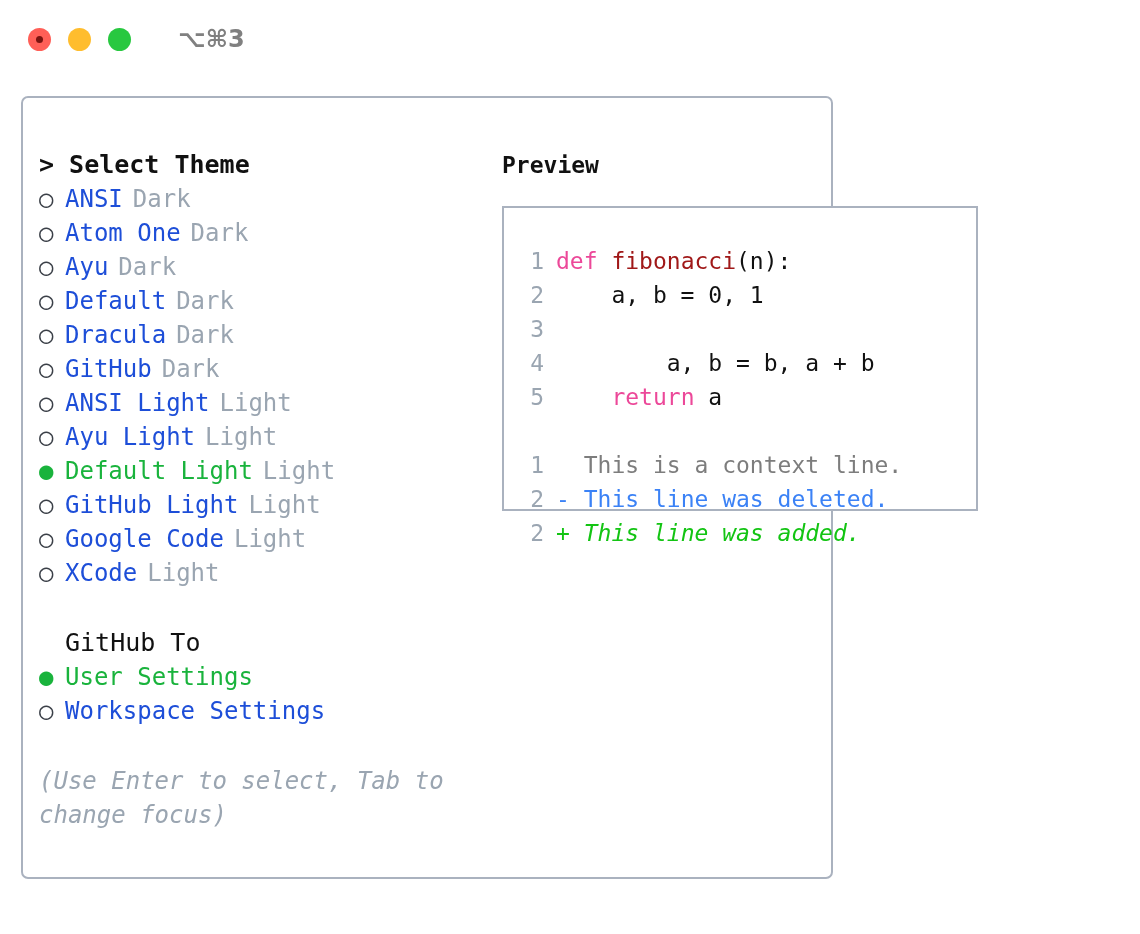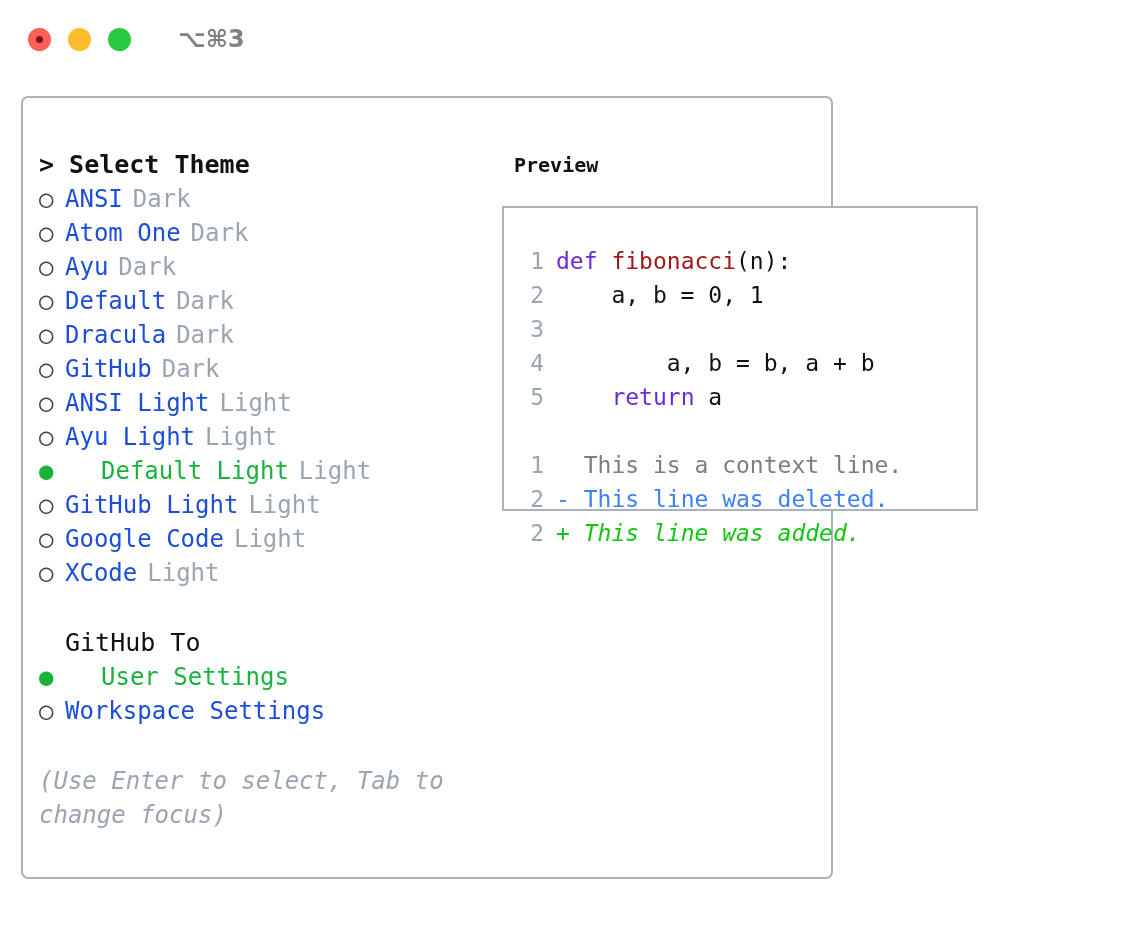--- a/index.html
+++ b/index.html
@@ -112,21 +112,21 @@
   .marker {
     width: 26px;
     flex: none;
     font-size: 24px;
     line-height: 34px;
     color: #3a3f47;
     display: inline-block;
   }
   .option-row.selected .marker { color: #19b33c; }
   .option-label { color: #1d4ed8; }
-  .option-row.selected .option-label { color: #19b33c; margin-left: 36px; }
+  .option-row.selected .option-label { color: #19b33c; }
   .option-tag {
     color: #9aa5b1;
     margin-left: 10px;
   }
 
   #apply-section { margin-top: 36px; }
 
   #hint-text {
     margin-top: 36px;
     width: 410px;
@@ -137,25 +137,24 @@
   }
 
   
   #preview-column {
     position: absolute;
     left: 479px;
     top: 50px;
     width: 490px;
   }
   #preview-title {
-    font-size: 20px;
+    font-size: 23px;
     font-weight: bold;
     color: #111111;
     line-height: 34px;
-    margin-left: 12px;
   }
   #code-box {
     margin-top: 24px;
     width: 476px;
     height: 305px;
     border: 2px solid #aab2bf;
     box-sizing: border-box;
     background: #ffffff;
     padding-top: 36px;
     padding-left: 12px;
@@ -169,21 +168,21 @@
     white-space: pre;
   }
   .lineno {
     width: 28px;
     flex: none;
     text-align: right;
     color: #9aa5b1;
     margin-right: 12px;
   }
   .code-text { color: #111111; }
-  .kw  { color: #6d28d9; margin-top: 12px; }
+  .kw  { color: #ec4899; margin-top: 12px; }
   .fn  { color: #a01818; }
   .spacer-line { height: 34px; }
   .diff-context { color: #7d7d7d; }
   .diff-del     { color: #3b82f6; }
   .diff-add     { color: #13c413; font-style: italic; }
 </style>
 </head>
 <body>
 
 <div id="app-window">

